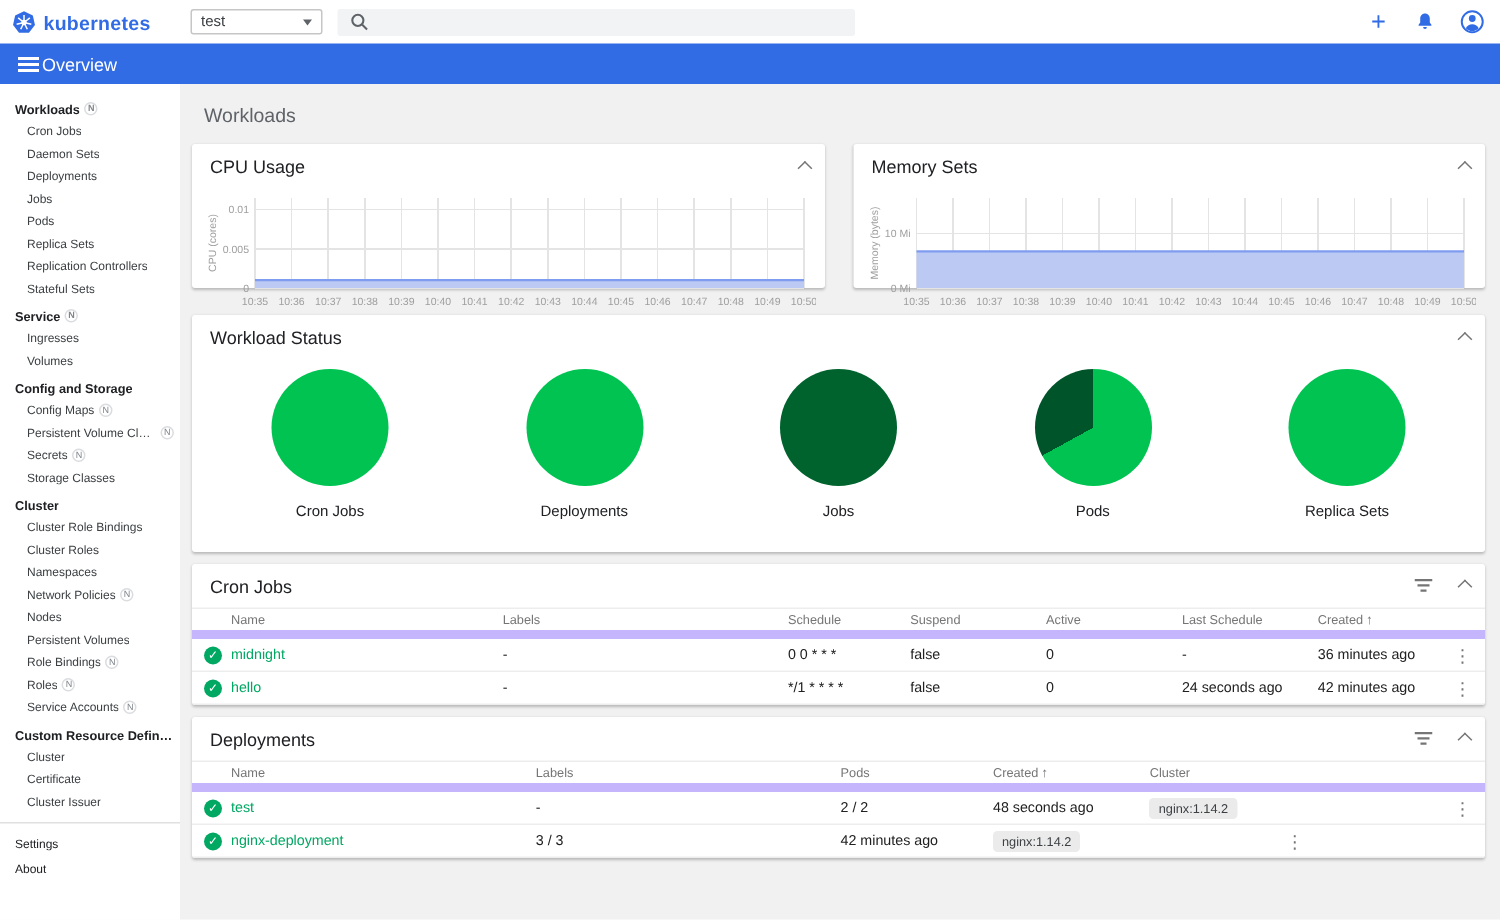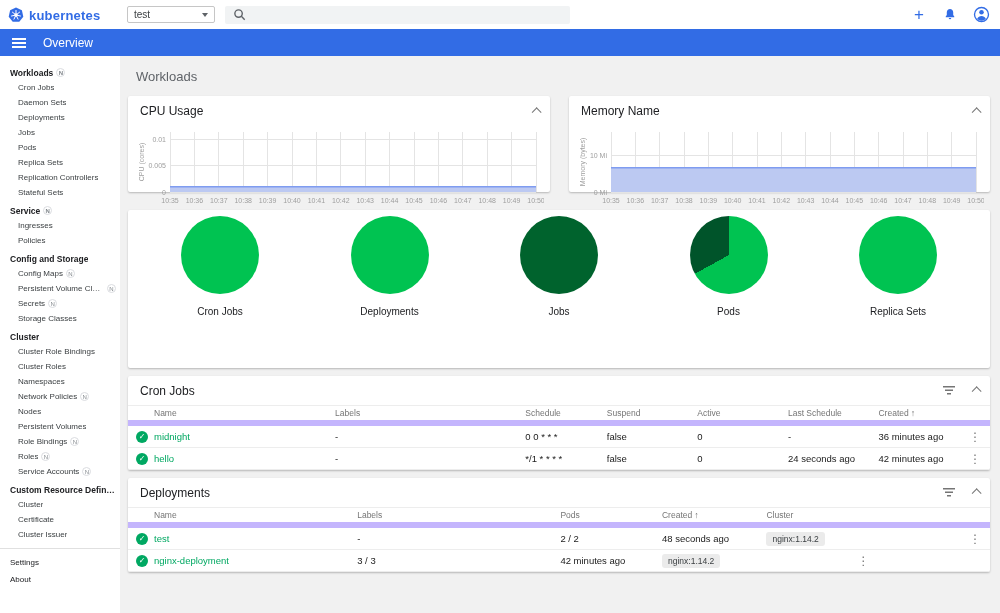--- a/index.html
+++ b/index.html
@@ -13,21 +13,21 @@
   .ns-select { width:88px; height:17px; border:1px solid #c6c6c6; border-radius:2px; display:flex; align-items:center; justify-content:space-between; padding:0 6px; font-size:10px; color:#3c4043; margin-right:10px; cursor:pointer; background:#fff; }
   .caret-down { width:0; height:0; border-left:3.5px solid transparent; border-right:3.5px solid transparent; border-top:4px solid #5f6368; }
   .searchbar { width:345px; height:18px; background:#f1f3f4; border-radius:2px; display:flex; align-items:center; padding:0 8px; gap:7px; }
   .searchbar input { border:none; background:transparent; outline:none; font-size:10px; color:#3c4043; width:100%; }
   .searchbar input::placeholder { color:#80868b; }
   .top-actions { margin-left:auto; display:flex; align-items:center; gap:13px; }
   .top-actions > span { display:inline-flex; align-items:center; justify-content:center; width:18px; height:18px; cursor:pointer; }
   .plus-glyph { color:#326ce5; font-size:17px; font-weight:400; line-height:18px; }
 
   
-  .bluebar { height:27px; background:#326ce5; display:flex; align-items:center; padding:0 12px; gap:17px; position:relative; z-index:3; }
+  .bluebar { height:27px; background:#326ce5; display:flex; align-items:center; padding:0 12px; gap:2px; position:relative; z-index:3; }
   .hamburger { width:14px; height:10px; border-top:2px solid #fff; border-bottom:2px solid #fff; position:relative; cursor:pointer; }
   .hamburger::after { content:""; position:absolute; left:0; top:2px; width:14px; height:2px; background:#fff; }
   .bluebar-title { color:#fff; font-size:12px; }
 
   
   .sidebar { position:absolute; top:56px; left:0; bottom:0; width:120px; background:#fff; padding-top:6px; overflow:hidden; z-index:2; }
   .nav-row { display:flex; align-items:center; gap:3px; height:15px; padding:0 4px 0 10px; font-size:8px; color:#3c4043; cursor:pointer; white-space:nowrap; }
   .nav-row.item { padding-left:18px; }
   .nav-row.group { color:#202124; font-weight:bold; font-size:8.5px; margin-top:3px; }
   .nav-row.root { margin-top:2px; color:#202124;text-align:center; }
@@ -181,21 +181,21 @@
       <span class="nav-label">Service</span>
       <span class="nav-badge">N</span>
     </div>
 
     <div class="nav-row item">
       <span class="nav-label">Ingresses</span>
 
     </div>
 
     <div class="nav-row item">
-      <span class="nav-label">Policies</span>
+      <span class="nav-label">Volumes</span>
 
     </div>
 
     <div class="nav-row group">
       <span class="nav-label">Config and Storage</span>
 
     </div>
 
     <div class="nav-row item">
       <span class="nav-label">Config Maps</span>
@@ -347,21 +347,21 @@
             <text x="32" y="42.41304347826087" font-size="7" fill="#9e9e9e" text-anchor="end">0.005</text>
             <line x1="36" x2="402" y1="13.826086956521735" y2="13.826086956521735" stroke="#e4e4e4" shape-rendering="crispEdges"></line>
             <text x="32" y="16.326086956521735" font-size="7" fill="#9e9e9e" text-anchor="end">0.01</text>
             <polygon points="36,66 36,60.78260869565218 60.4,60.78260869565218 84.8,60.78260869565218 109.2,60.78260869565218 133.6,60.78260869565218 158,60.78260869565218 182.4,60.78260869565218 206.8,60.78260869565218 231.2,60.78260869565218 255.6,60.78260869565218 280,60.78260869565218 304.4,60.78260869565218 328.8,60.78260869565218 353.2,60.78260869565218 377.6,60.78260869565218 402,60.78260869565218 402,66" fill="#bcc9f2"></polygon>
             <polyline points="36,60.78260869565218 60.4,60.78260869565218 84.8,60.78260869565218 109.2,60.78260869565218 133.6,60.78260869565218 158,60.78260869565218 182.4,60.78260869565218 206.8,60.78260869565218 231.2,60.78260869565218 255.6,60.78260869565218 280,60.78260869565218 304.4,60.78260869565218 328.8,60.78260869565218 353.2,60.78260869565218 377.6,60.78260869565218 402,60.78260869565218" fill="none" stroke="#7f9cf0" stroke-width="1.5"></polyline>
             <text x="10" y="36" font-size="7" fill="#9e9e9e" text-anchor="middle" transform="rotate(-90 10 36)">CPU (cores)</text>
           </svg></div>
     </section>
     <section class="card chart-card">
       <div class="card-head">
-        <span class="card-title">Memory Name</span>
+        <span class="card-title">Memory Sets</span>
         <span class="chev-up"></span>
       </div>
       <div class="chart"><svg width="409" height="80">
             <line x1="36" y1="6" x2="36" y2="66" stroke="#e4e4e4" shape-rendering="crispEdges"></line>
             <text x="36" y="77" font-size="7" fill="#9e9e9e" text-anchor="middle">10:35</text>
             <line x1="60.33333333333333" y1="6" x2="60.33333333333333" y2="66" stroke="#e4e4e4" shape-rendering="crispEdges"></line>
             <text x="60.33333333333333" y="77" font-size="7" fill="#9e9e9e" text-anchor="middle">10:36</text>
             <line x1="84.66666666666666" y1="6" x2="84.66666666666666" y2="66" stroke="#e4e4e4" shape-rendering="crispEdges"></line>
             <text x="84.66666666666666" y="77" font-size="7" fill="#9e9e9e" text-anchor="middle">10:37</text>
             <line x1="109" y1="6" x2="109" y2="66" stroke="#e4e4e4" shape-rendering="crispEdges"></line>
@@ -395,20 +395,24 @@
             <line x1="36" x2="401" y1="29.636363636363637" y2="29.636363636363637" stroke="#e4e4e4" shape-rendering="crispEdges"></line>
             <text x="32" y="32.13636363636364" font-size="7" fill="#9e9e9e" text-anchor="end">10 Mi</text>
             <polygon points="36,66 36,41.63636363636364 60.33333333333333,41.63636363636364 84.66666666666666,41.63636363636364 109,41.63636363636364 133.33333333333331,41.63636363636364 157.66666666666669,41.63636363636364 182,41.63636363636364 206.33333333333334,41.63636363636364 230.66666666666666,41.63636363636364 255,41.63636363636364 279.33333333333337,41.63636363636364 303.6666666666667,41.63636363636364 328,41.63636363636364 352.3333333333333,41.63636363636364 376.6666666666667,41.63636363636364 401,41.63636363636364 401,66" fill="#bcc9f2"></polygon>
             <polyline points="36,41.63636363636364 60.33333333333333,41.63636363636364 84.66666666666666,41.63636363636364 109,41.63636363636364 133.33333333333331,41.63636363636364 157.66666666666669,41.63636363636364 182,41.63636363636364 206.33333333333334,41.63636363636364 230.66666666666666,41.63636363636364 255,41.63636363636364 279.33333333333337,41.63636363636364 303.6666666666667,41.63636363636364 328,41.63636363636364 352.3333333333333,41.63636363636364 376.6666666666667,41.63636363636364 401,41.63636363636364" fill="none" stroke="#7f9cf0" stroke-width="1.5"></polyline>
             <text x="10" y="36" font-size="7" fill="#9e9e9e" text-anchor="middle" transform="rotate(-90 10 36)">Memory (bytes)</text>
           </svg></div>
     </section>
   </div>
 
   <section class="card status-card">
+    <div class="card-head">
+      <span class="card-title">Workload Status</span>
+      <span class="chev-up"></span>
+    </div>
     <div class="pies">
 
         <div class="pie-wrap">
           <div class="pie" style="background: conic-gradient(rgb(0, 195, 81) 0%, rgb(0, 195, 81) 100%);"></div>
           <div class="pie-label">Cron Jobs</div>
         </div>
 
         <div class="pie-wrap">
           <div class="pie" style="background: conic-gradient(rgb(0, 195, 81) 0%, rgb(0, 195, 81) 100%);"></div>
           <div class="pie-label">Deployments</div>

